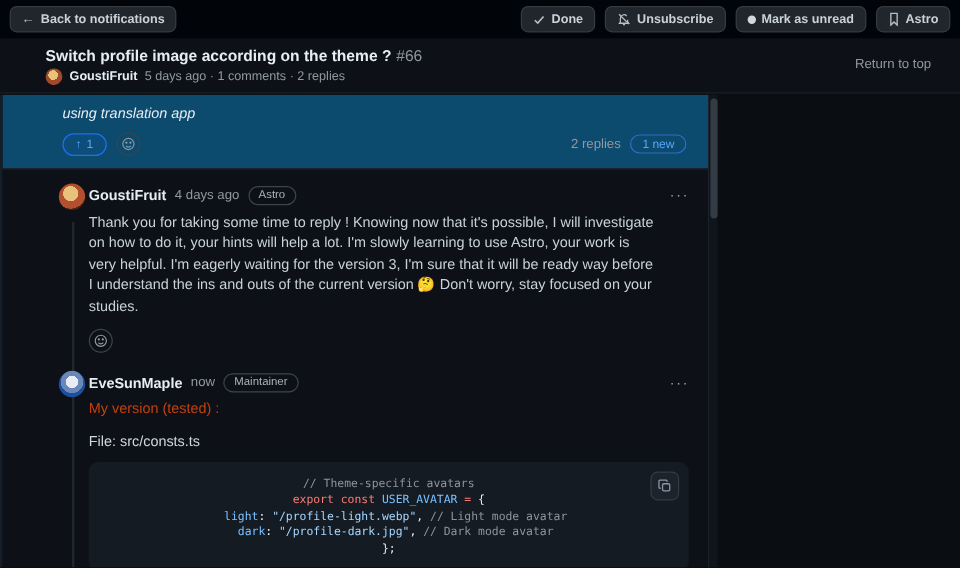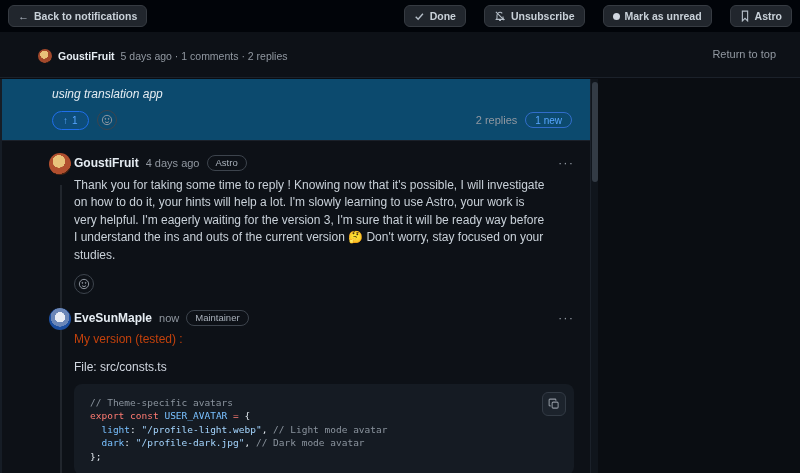--- a/index.html
+++ b/index.html
@@ -16,21 +16,21 @@
     display:flex; align-items:center; justify-content:space-between;
     padding:0 8px;
   }
   .btn {
     display:inline-flex; align-items:center; gap:5px;
     background:#21262d; border:1px solid #363b42; border-radius:6px;
     color:#c9d1d9; font-size:10.5px; font-weight:bold;
     padding:3px 9px; height:22px; cursor:pointer; white-space:nowrap;
   }
   .btn .ic { display:inline-flex; color:#b6bfc9; }
-  .topbar-actions { display:flex; gap:18px; }
+  .topbar-actions { display:flex; gap:8px; }
   .unread-dot { width:7px; height:7px; border-radius:50%; background:#d1d7e0; display:inline-block; }
   .arrow-glyph { font-size:11px; color:#9198a1; }
   
   .header {
     height:46px; background:#0d1117;
     display:flex; align-items:center; justify-content:space-between;
     padding:0 24px 0 38px; border-bottom:1px solid #1b212a;
   }
   .title-line { font-size:13px; font-weight:bold; color:#e6edf3; }
   .issue-number { color:#9198a1; font-weight:normal; margin-left:4px; }
@@ -107,21 +107,21 @@
   .comment .emoji-btn { margin-top:10px; }
   .file-label { font-size:12px; color:#d1d7e0; margin-top:14px; }
   .intro-line { font-size:12px; color:#c2410c; margin-top:4px; }
   
   .code-block {
     position:relative; background:#151b23; border-radius:8px;
     margin-top:10px; padding:12px 16px; overflow:hidden;
   }
   .code-pre {
     font-family:"DejaVu Sans Mono", monospace; font-size:9.5px; line-height:13.5px;
-    white-space:pre; color:#e6edf3;
+    white-space:pre; color:#e6edf3;text-align:center;
   }
   .tok-k { color:#ff7b72; }
   .tok-s { color:#a5d6ff; }
   .tok-c { color:#8b949e; }
   .tok-p { color:#e6edf3; }
   .tok-v { color:#79c0ff; }
   .copy-btn {
     position:absolute; top:8px; right:8px; width:24px; height:24px;
     background:#1c232c; border:1px solid #333b45; border-radius:6px;
     display:flex; align-items:center; justify-content:center;
@@ -166,20 +166,23 @@
             <path d="M2.5 1.5h7v13L6 11l-3.5 3.5z"></path>
           </svg>
       </span>
       <span>Astro</span>
     </button>
   </div>
 </div>
 
 <div class="header">
   <div>
+    <div class="title-line">
+      <span>Switch profile image according on the theme ?</span><span class="issue-number">#66</span>
+    </div>
     <div class="byline">
       <span class="avatar-xs"></span>
       <span class="author">GoustiFruit</span>
       <span>5 days ago  ·  1 comments  ·  2 replies</span>
     </div>
   </div>
   <div class="return-top">Return to top</div>
 </div>
 
 <div class="panel">

